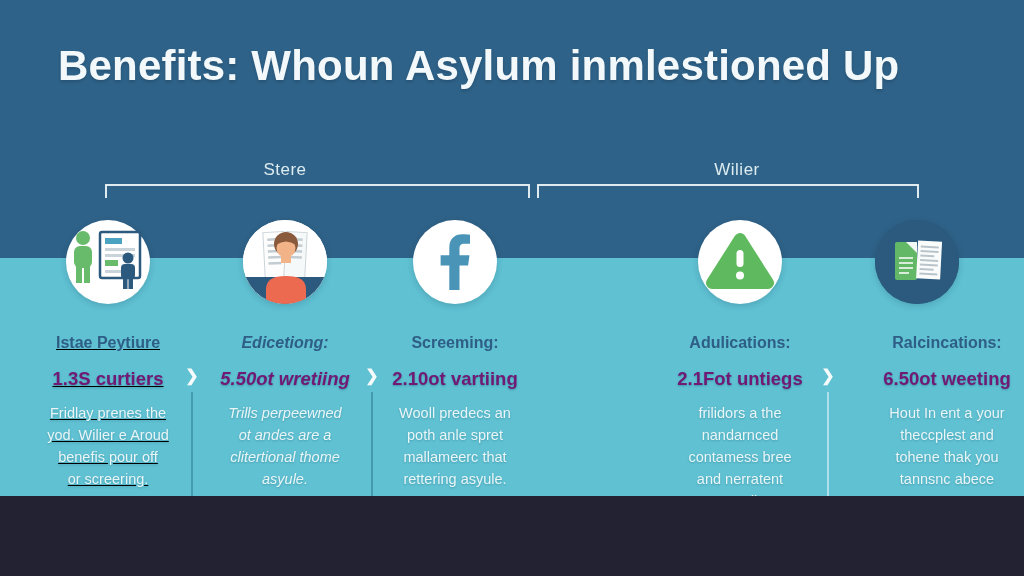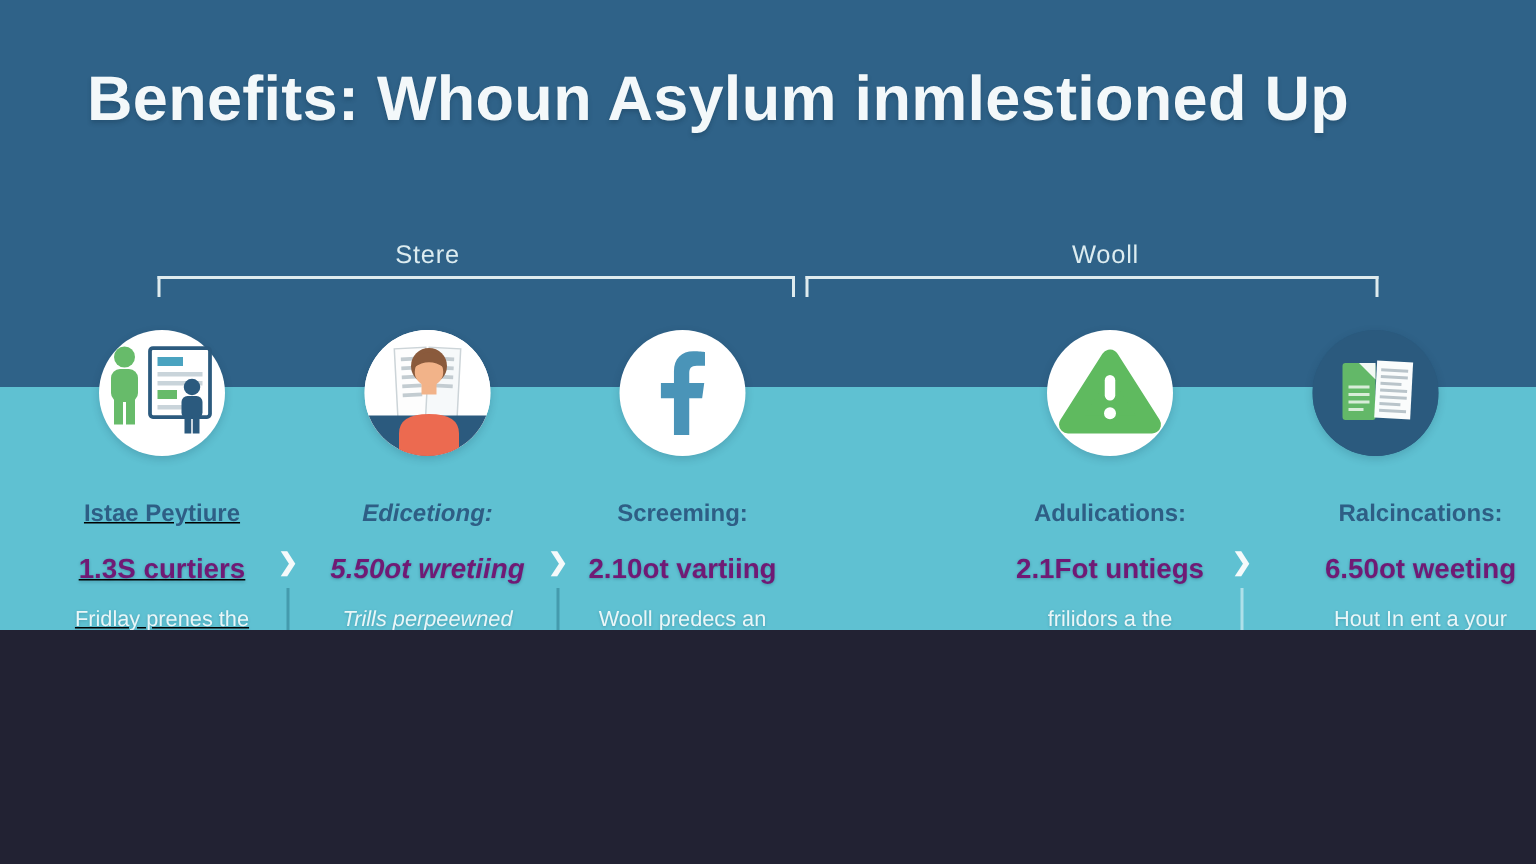--- a/index.html
+++ b/index.html
@@ -1,17 +1,17 @@
 <!DOCTYPE html>
 <html><head>
 <meta charset="utf-8">
 <style>
   html,body{margin:0;padding:0;background:#223;}
   .canvas{
-    position:relative;width:1024px;height:420px;overflow:hidden;
+    position:relative;width:1024px;height:496px;overflow:hidden;
     background:#5fc1d2;
     font-family:"Liberation Sans", sans-serif;
   }
   .top-band{position:absolute;left:0;top:0;width:1024px;height:258px;background:#2f6288;}
   .title{
     position:absolute;left:58px;top:42px;width:940px;margin:0;
     font-size:42px;font-weight:bold;letter-spacing:0.2px;color:#f3f8fa;
     text-shadow:0 2px 3px rgba(10,40,60,0.25);
   }
   .stage-label{
@@ -57,21 +57,21 @@
 </head>
 <body>
 
 <div class="canvas">
 
   <div class="top-band"></div>
 
   <h1 class="title">Benefits: Whoun Asylum inmlestioned Up</h1>
 
   <div class="stage-label s1">Stere</div>
-  <div class="stage-label s2">Wooll</div>
+  <div class="stage-label s2">Wilier</div>
   <div class="bracket b1"></div>
   <div class="bracket b2"></div>
 
   <div class="icon-circle ic1" style="background:#ffffff;">
     <svg viewBox="0 0 84 84">
       <rect x="34" y="12" width="40" height="46" rx="2" fill="#ffffff" stroke="#2b5a7e" stroke-width="2.5"></rect>
       <rect x="39" y="18" width="17" height="6" fill="#4aa3c0"></rect>
       <rect x="39" y="28" width="30" height="3" fill="#c9d4da"></rect>
       <rect x="39" y="34" width="30" height="3" fill="#c9d4da"></rect>
       <rect x="39" y="40" width="13" height="6" fill="#67bb6a"></rect>
@@ -172,21 +172,21 @@
 ot andes are a
 clitertional thome
 asyule.</div>
   </div>
   <div class="column col3">
     <div class="col-header">Screeming:</div>
     <div class="col-sub">2.10ot vartiing</div>
     <div class="col-body">Wooll predecs an
 poth anle spret
 mallameerc that
-rettering contel.</div>
+rettering asyule.</div>
   </div>
   <div class="column col4">
     <div class="col-header">Adulications:</div>
     <div class="col-sub">2.1Fot untiegs</div>
     <div class="col-body">frilidors a the
 nandarnced
 contamess bree
 and nerratent
 arecseding.</div>
   </div>

